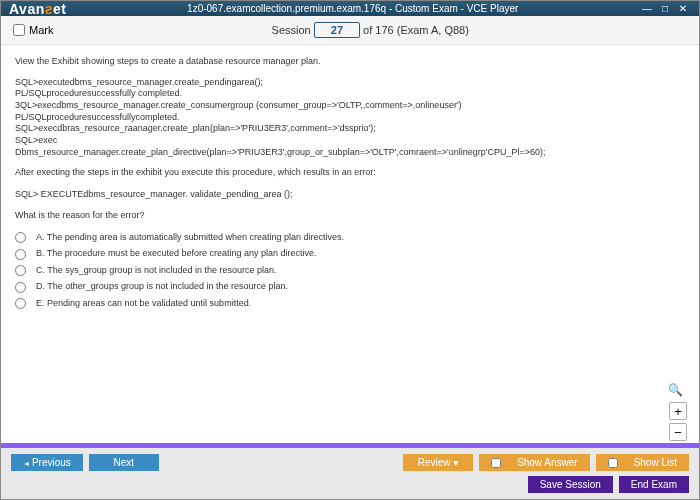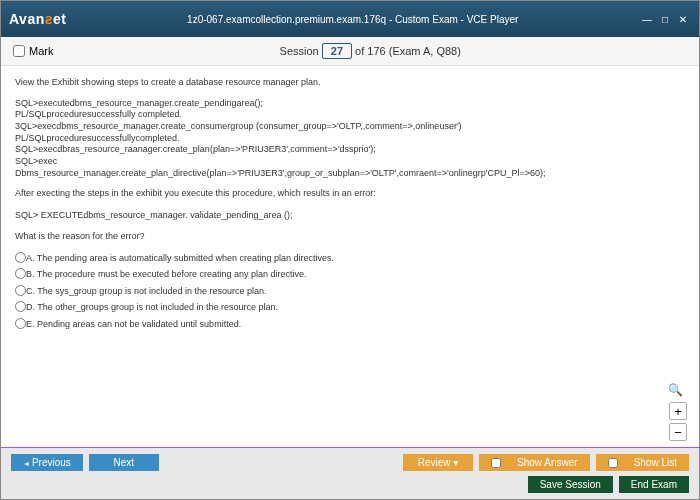--- a/index.html
+++ b/index.html
@@ -1,42 +1,42 @@
 <!DOCTYPE html>
 <html><head>
 <meta charset="utf-8">
 <style>
 * { margin: 0; padding: 0; box-sizing: border-box; font-family: Arial, sans-serif; }
 body { width: 700px; height: 500px; background: #fff; overflow: hidden; position: relative; border: 1px solid #888; }
-.titlebar { height: 36px; background: linear-gradient(#2c5a7a, #1e4560); color: #fff; display: flex; align-items: center; padding: 0 8px; font-size: 11px; gap: 26px; }
+.titlebar { height: 15px; background: linear-gradient(#2c5a7a, #1e4560); color: #fff; display: flex; align-items: center; padding: 0 8px; font-size: 11px; gap: 26px; }
 .logo { font-weight: bold; font-size: 14px; letter-spacing: 0.5px; }
 .logo .o { color: #ff8c00; }
 .title-text { flex: 1; text-align: center; font-size: 10px; }
 .win-controls { display: flex; gap: 2px; }
 .win-btn { width: 16px; height: 14px; display: flex; align-items: center; justify-content: center; font-size: 10px; cursor: pointer; }
 .question-header { background: #f5f5f5; border-bottom: 1px solid #ddd; padding: 6px 12px; display: flex; align-items: center; font-size: 11px; }
 .mark-box { display: flex; align-items: flex-end; gap: 4px; }
 .mark-box input { width: 12px; height: 12px; }
 .q-center { flex: 1; text-align: center; color: #333; }
-.q-num-box { display: inline-block; border: 1px solid #2c5a7a; padding: 1px 8px; border-radius: 2px; color: #2c5a7a; font-weight: bold; }
+.q-num-box { display: inline-block; border: 1px solid #2c5a7a; padding: 1px 16px; border-radius: 2px; color: #2c5a7a; font-weight: bold; }
 .content { padding: 10px 14px; font-size: 9px; color: #333; line-height: 1.5; height: 380px; overflow-y: auto; }
 .content p { margin-bottom: 8px; }
 .code-block { font-family: Arial, sans-serif; margin-bottom: 8px; line-height: 1.3; }
 .options { margin-top: 8px; }
-.option-row { display: flex; gap: 0; margin-bottom: 3px; }
+.option-row { display: flex; align-items: center; gap: 10px; margin-bottom: 3px; }
 .option-row input { width: 11px; height: 11px; }
 .zoom-controls { position: absolute; right: 12px; bottom: 58px; display: flex; flex-direction: column; gap: 3px; }
 .zoom-btn { width: 18px; height: 18px; border: 1px solid #aaa; background: #fff; display: flex; align-items: center; justify-content: center; font-size: 13px; cursor: pointer; border-radius: 2px; }
 .zoom-icon { width: 14px; height: 14px; border: none; background: none; font-size: 12px; color: #999; margin-bottom: 2px; display: flex; align-items: center; justify-content: center; }
-.bottom-bar { position: absolute; bottom: 0; left: 0; right: 0; background: #e8e8e8; border-top: 1px solid #8b5cf6; padding: 6px 10px; }
+.bottom-bar { position: absolute; bottom: 0; left: 0; right: 0; background: #e8e8e8; border-top: 5px solid #8b5cf6; padding: 6px 10px; }
 .btn-row { display: flex; gap: 6px; margin-bottom: 5px; align-items: center; }
 .btn { padding: 3px 12px; font-size: 10px; color: #fff; border: none; cursor: pointer; min-width: 70px; text-align: center; }
 .btn-blue { background: #3a8dc4; }
 .btn-orange { background: #e8a23a; }
-.btn-dark { background: #14532d; }
+.btn-dark { background: #4c1d95; }
 .spacer { flex: 1; }
 .btn-check { display: flex; align-items: flex-end; gap: 16px; }
 .btn-check input { width: 10px; height: 10px; }
 .row2 { justify-content: flex-end; margin-bottom: 0; }
 .prev-arrow::before { content: "◄ "; font-size: 7px; }
 </style>
 </head>
 <body>
 
 <div class="titlebar">

